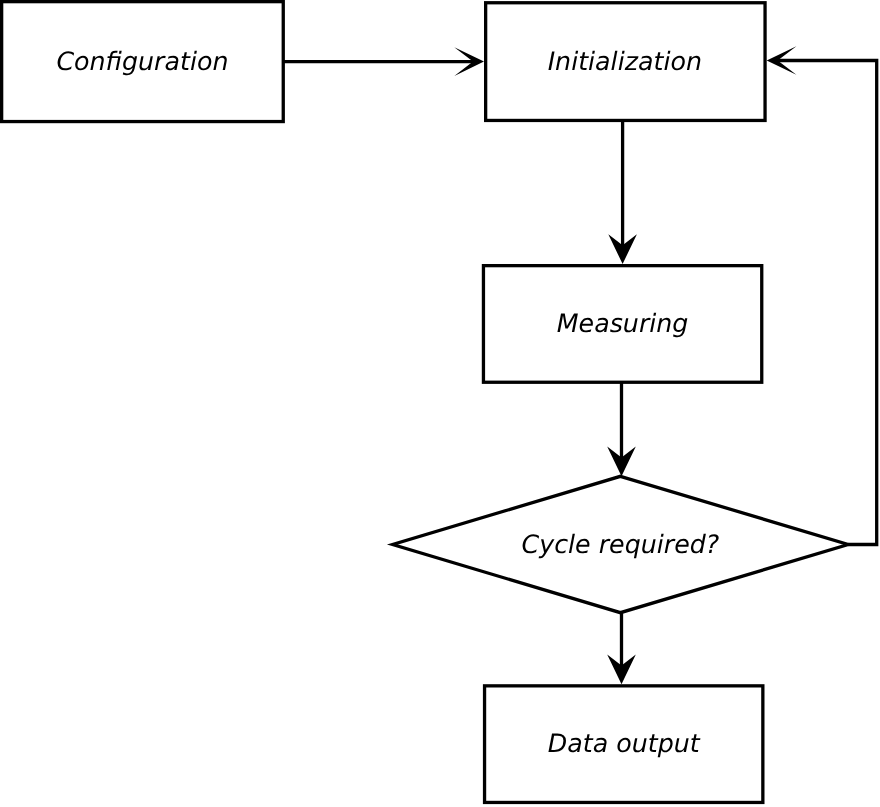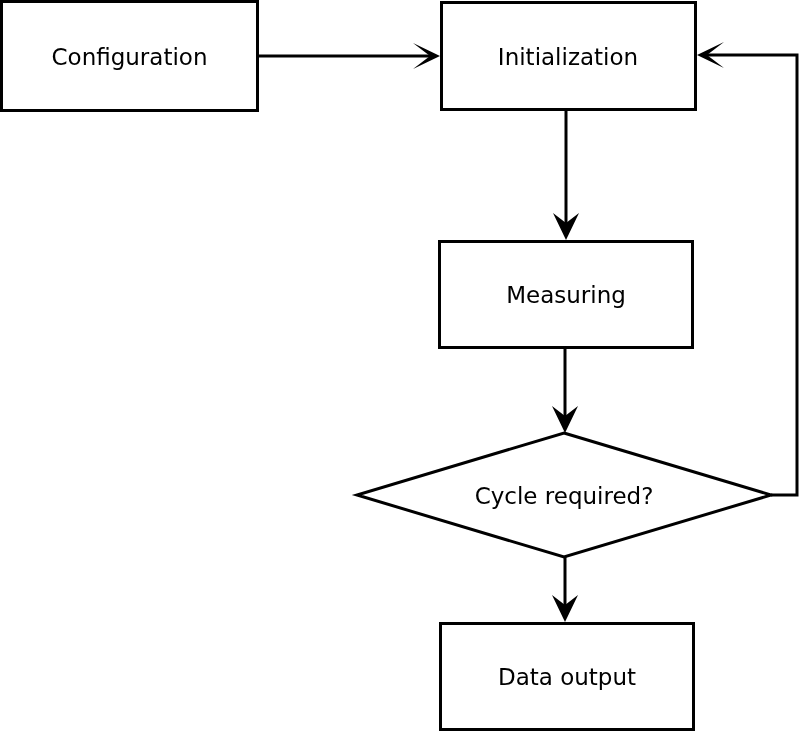--- a/index.html
+++ b/index.html
@@ -10,20 +10,21 @@
     margin: 0;
     padding: 0;
     background: var(--bg-color);
   }
   .stage {
     width: 800px;
     height: 734px;
     position: relative;
     background: var(--bg-color);
     overflow: hidden;
+    font-style: italic;
   }
   svg {
     display: block;
   }
   .node-shape {
     fill: var(--bg-color);
     stroke: var(--line-color);
     stroke-width: 3;
   }
   .edge-line {

